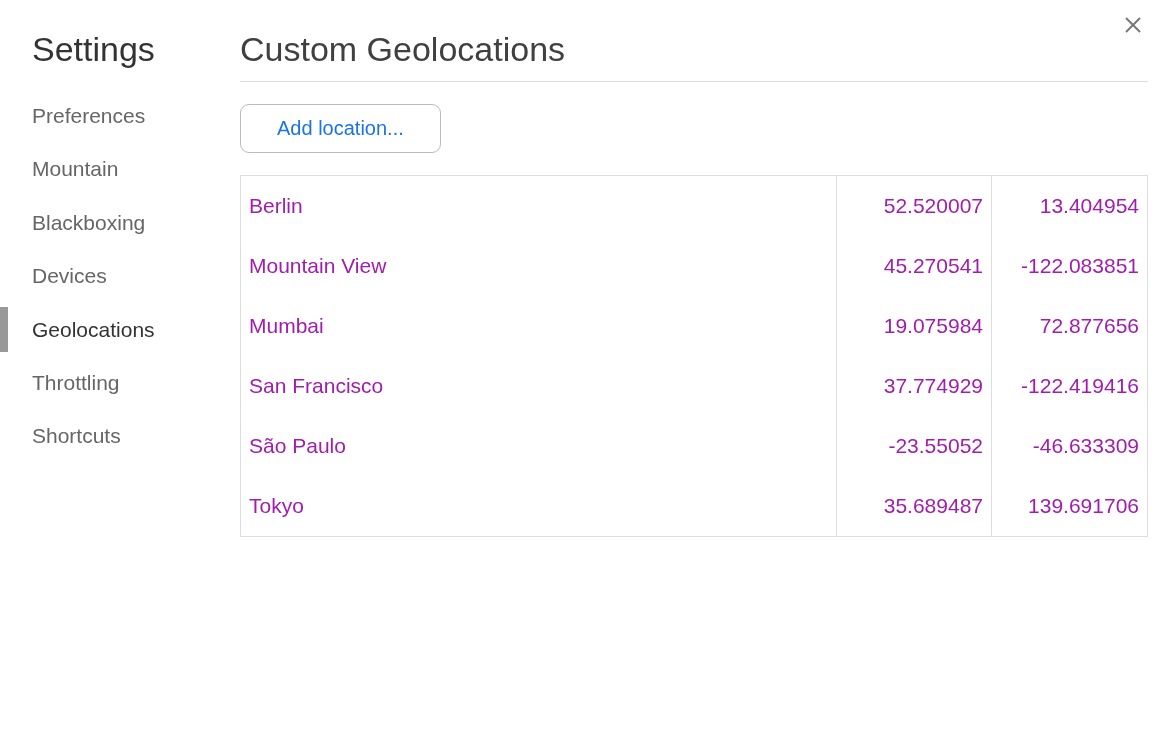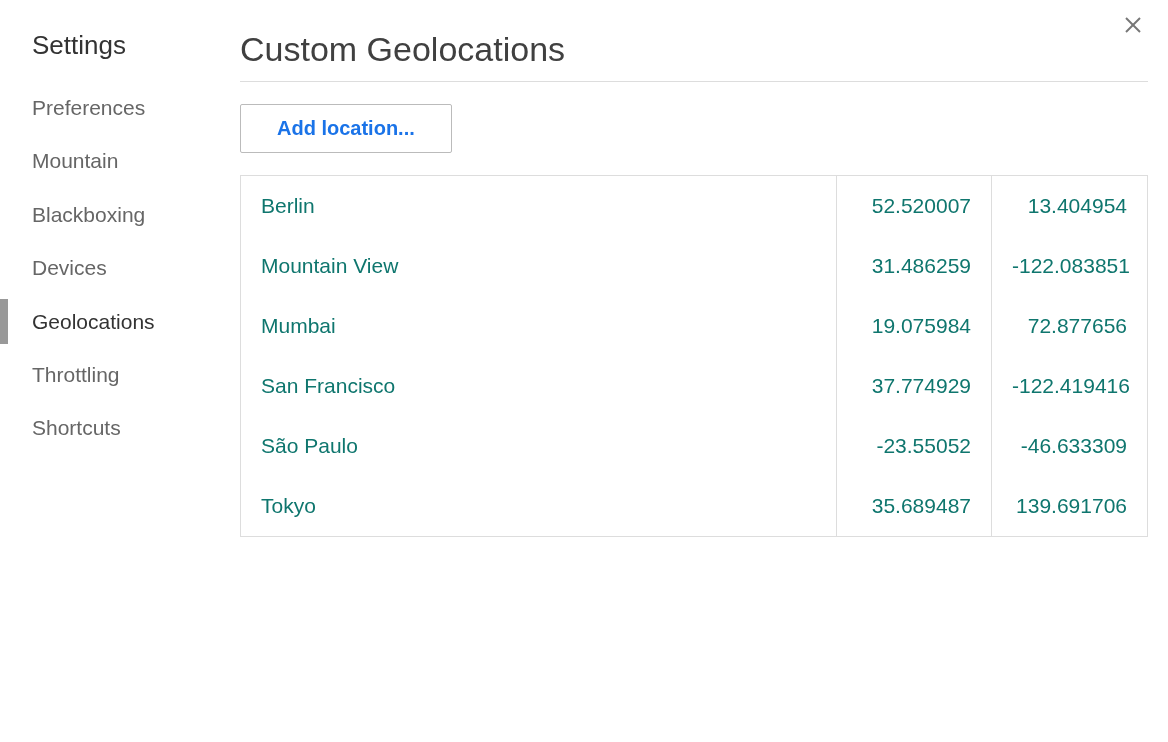--- a/index.html
+++ b/index.html
@@ -20,21 +20,21 @@
       padding: 30px 0 0 0;
       height: 100%;
     }
     .sidebar {
       width: 240px;
       flex-shrink: 0;
       padding-left: 28px;
       position: relative;
     }
     .sidebar-title {
-      font-size: 26px;
+      font-size: 34px;
       font-weight: 400;
       color: #333;
       margin-bottom: 20px;
       padding-left: 4px;
     }
     .sidebar-item {
       font-size: 21px;
       color: #666;
       padding: 12px 0 12px 4px;
       cursor: pointer;
@@ -64,39 +64,39 @@
       margin-bottom: 12px;
     }
     .main-divider {
       border: none;
       border-top: 1px solid #ddd;
       margin-bottom: 22px;
     }
     .add-button {
       background: #ffffff;
       border: 1px solid #bbb;
-      border-radius: 2px;
+      border-radius: 9px;
       color: #1a73e8;
       font-size: 20px;
-      font-weight: 700;
+      font-weight: 400;
       padding: 12px 36px;
       cursor: pointer;
       margin-bottom: 22px;
     }
     .locations-table {
       width: 100%;
       border-collapse: collapse;
       border: 1px solid #ddd;
       table-layout: fixed;
     }
     .locations-table td {
       border-right: 1px solid #ddd;
-      padding: 18px 20px;
+      padding: 18px 8px;
       font-size: 21px;
-      color: #0f766e;
+      color: #a21caf;
       vertical-align: middle;
     }
     .locations-table td:last-child {
       border-right: none;
     }
     .locations-table .col-name {
       width: auto;
       text-align: left;
     }
     .locations-table .col-lat {
@@ -164,21 +164,21 @@
         <col class="col-lng">
       </colgroup>
       <tbody id="locations-tbody">
           <tr>
             <td class="col-name">Berlin</td>
             <td class="col-lat">52.520007</td>
             <td class="col-lng">13.404954</td>
           </tr>
           <tr>
             <td class="col-name">Mountain View</td>
-            <td class="col-lat">31.486259</td>
+            <td class="col-lat">45.270541</td>
             <td class="col-lng">-122.083851</td>
           </tr>
           <tr>
             <td class="col-name">Mumbai</td>
             <td class="col-lat">19.075984</td>
             <td class="col-lng">72.877656</td>
           </tr>
           <tr>
             <td class="col-name">San Francisco</td>
             <td class="col-lat">37.774929</td>

